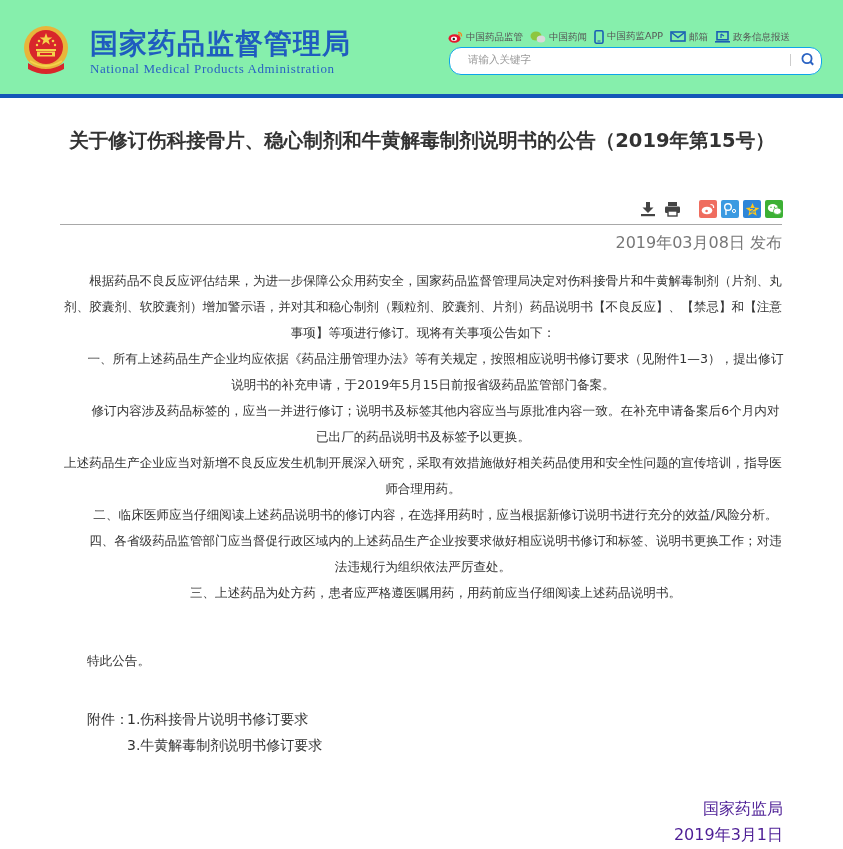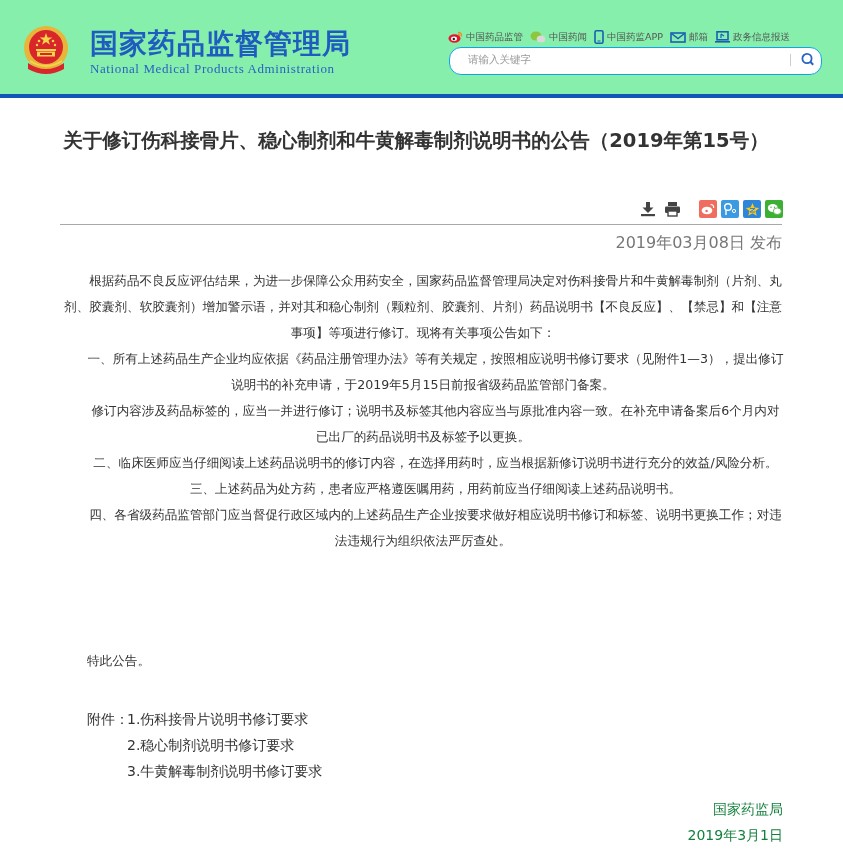--- a/index.html
+++ b/index.html
@@ -6,54 +6,54 @@
   html, body { width: 843px; height: 849px; background: #ffffff; overflow: hidden; }
   body { font-family: "DejaVu Sans", "Liberation Sans", sans-serif; color: #333333; position: relative; }
 
   
   .header { position: absolute; left: 0; top: 0; width: 843px; height: 94px; background: #86efac; }
   .emblem { position: absolute; left: 22px; top: 25px; width: 48px; height: 52px; }
   .site-title { position: absolute; left: 90px; top: 26px; font-size: 28px; font-weight: bold; color: #1f5cbf; letter-spacing: 1px; white-space: nowrap; line-height: 36px; }
   .site-subtitle { position: absolute; left: 90px; top: 61px; font-size: 13px; color: #2a63c3; font-family: Liberation Serif, serif; letter-spacing: 0.6px; white-space: nowrap; text-align: right; }
 
   .quick-links { position: absolute; left: 448px; top: 28px; height: 18px; display: flex; align-items: center; font-size: 9.5px; color: #555; white-space: nowrap; }
-  .ql { display: flex; align-items: center; margin-right: 7px; cursor: pointer; }
+  .ql { display: flex; align-items: flex-start; margin-right: 7px; cursor: pointer; }
   .ql svg { margin-right: 3px; }
 
   .search-box { position: absolute; left: 449px; top: 47px; width: 373px; height: 28px; border: 1px solid #0ea5e9; border-radius: 12px; background: #fff; }
   .search-input { position: absolute; left: 18px; top: 2px; width: 310px; height: 18px; border: none; outline: none; font-size: 10.5px; color: #999; background: transparent; font-family: "DejaVu Sans", sans-serif; }
   .search-input::placeholder { color: #9a9a9a; }
   .search-divider { position: absolute; left: 340px; top: 6px; width: 1px; height: 12px; background: #ccc; }
   .search-btn { position: absolute; left: 349px; top: 3px; width: 18px; height: 17px; cursor: pointer; }
 
   .top-bar { position: absolute; left: 0; top: 94px; width: 843px; height: 4px; background: #1456b8; }
 
   
-  .article-title { position: absolute; left: 54px; top: 126px; width: 724px; text-align: center; font-size: 19.5px; line-height: 30px; color: #333; }
+  .article-title { position: absolute; left: 60px; top: 126px; width: 724px; text-align: center; font-size: 19.5px; line-height: 30px; color: #333; }
 
   .tools { position: absolute; top: 199px; right: 60px; height: 20px; display: flex; align-items: center; }
   .tool-icon { width: 18px; height: 18px; margin-left: 6px; cursor: pointer; display: flex; align-items: center; justify-content: center; }
   .share-gap { width: 14px; }
   .share { width: 18px; height: 18px; border-radius: 2px; margin-left: 4px; cursor: pointer; display: flex; align-items: center; justify-content: center; }
 
   .divider { position: absolute; left: 60px; top: 224px; width: 722px; height: 1px; background: #a8a8a8; }
   .pub-date { position: absolute; right: 61px; top: 233px; font-size: 16px; color: #777; white-space: nowrap; }
 
   .content { position: absolute; left: 62px; top: 268px; width: 722px; font-size: 12.6px; line-height: 26px; color: #333; text-align: center; }
   .content p { margin: 0; }
   .indent { text-indent: 25px; }
 
   .closing { position: absolute; left: 87px; top: 653px; font-size: 12.6px; color: #333; }
   .attachments { position: absolute; left: 87px; top: 706px; font-size: 14px; line-height: 26px; color: #333; }
   .att-row { display: flex; }
   .att-label { width: 40px; white-space: nowrap; }
   .att-item { cursor: pointer; }
   .att-pad { width: 40px; }
 
-  .sign { position: absolute; right: 60px; top: 796px; text-align: right; font-size: 14px; line-height: 26px; color: #15803d; }
+  .sign { position: absolute; right: 60px; top: 796px; text-align: right; font-size: 16px; line-height: 26px; color: #4c1d95; }
 </style>
 </head>
 <body>
 
 <div class="header">
   <svg class="emblem" viewBox="0 0 48 52">
     <circle cx="24" cy="23" r="22" fill="#e8b53a"></circle>
     <circle cx="24" cy="22" r="17" fill="#d8262b"></circle>
     <polygon points="24,8 25.6,12.5 30.3,12.5 26.5,15.3 27.9,19.8 24,17 20.1,19.8 21.5,15.3 17.7,12.5 22.4,12.5" fill="#f5d34a"></polygon>
     <circle cx="17" cy="16" r="1.3" fill="#f5d34a"></circle>
@@ -170,35 +170,35 @@
   </div>
 </div>
 
 <div class="divider"></div>
 <div class="pub-date">2019年03月08日 发布</div>
 
 <div class="content">
   <p class="indent">根据药品不良反应评估结果，为进一步保障公众用药安全，国家药品监督管理局决定对伤科接骨片和牛黄解毒制剂（片剂、丸剂、胶囊剂、软胶囊剂）增加警示语，并对其和稳心制剂（颗粒剂、胶囊剂、片剂）药品说明书【不良反应】、【禁忌】和【注意事项】等项进行修订。现将有关事项公告如下：</p>
   <p class="indent">一、所有上述药品生产企业均应依据《药品注册管理办法》等有关规定，按照相应说明书修订要求（见附件1—3），提出修订说明书的补充申请，于2019年5月15日前报省级药品监管部门备案。</p>
   <p class="indent">修订内容涉及药品标签的，应当一并进行修订；说明书及标签其他内容应当与原批准内容一致。在补充申请备案后6个月内对已出厂的药品说明书及标签予以更换。</p>
+  <p>上述药品生产企业应当对新增不良反应发生机制开展深入研究，采取有效措施做好相关药品使用和安全性问题的宣传培训，指导医师合理用药。</p>
   <p class="indent">二、临床医师应当仔细阅读上述药品说明书的修订内容，在选择用药时，应当根据新修订说明书进行充分的效益/风险分析。</p>
+  <p class="indent">四、各省级药品监管部门应当督促行政区域内的上述药品生产企业按要求做好相应说明书修订和标签、说明书更换工作；对违法违规行为组织依法严厉查处。</p>
   <p class="indent">三、上述药品为处方药，患者应严格遵医嘱用药，用药前应当仔细阅读上述药品说明书。</p>
-  <p class="indent">四、各省级药品监管部门应当督促行政区域内的上述药品生产企业按要求做好相应说明书修订和标签、说明书更换工作；对违法违规行为组织依法严厉查处。</p>
 </div>
 
 <div class="closing">特此公告。</div>
 
 <div class="attachments">
   <div class="att-row">
     <span class="att-label">附件：</span>
     <span class="att-item">1.伤科接骨片说明书修订要求</span>
   </div>
   <div class="att-row">
     <span class="att-pad"></span>
-    <span class="att-item">2.稳心制剂说明书修订要求</span>
   </div>
   <div class="att-row">
     <span class="att-pad"></span>
     <span class="att-item">3.牛黄解毒制剂说明书修订要求</span>
   </div>
 </div>
 
 <div class="sign">
   <div>国家药监局</div>
   <div>2019年3月1日</div>

